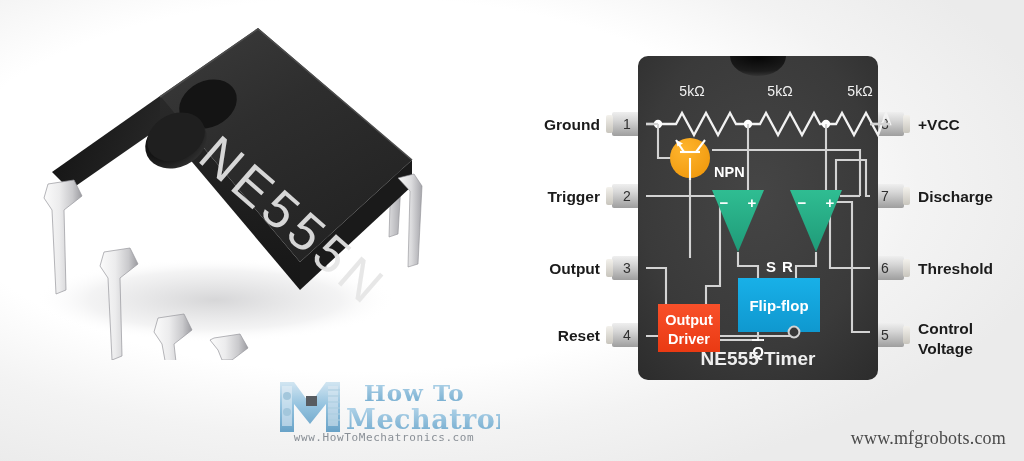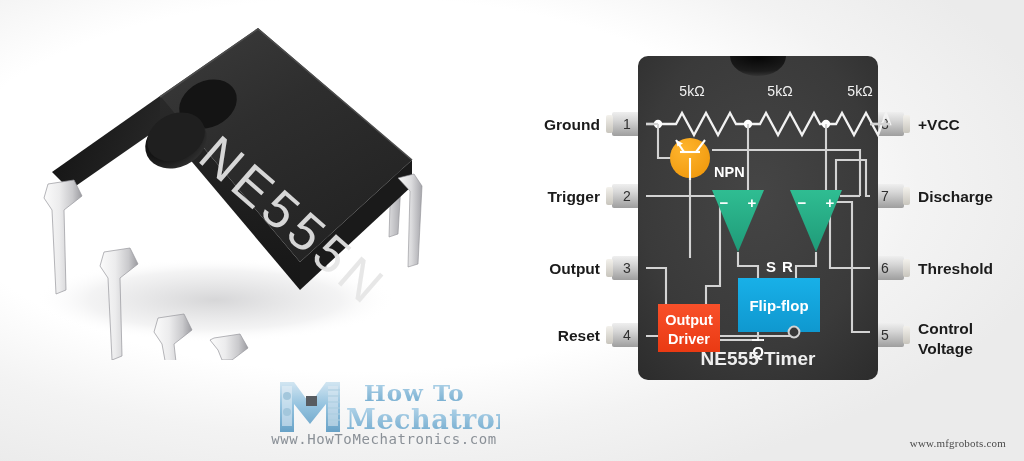--- a/index.html
+++ b/index.html
@@ -17,28 +17,28 @@
   
   #photo{position:absolute;left:0;top:0;width:440px;height:360px;}
   #photo svg{display:block;}
 
   
   #logo{position:absolute;left:268px;top:374px;width:232px;height:78px;}
   .logo-url{
     position:absolute;left:0;top:57px;width:232px;
     text-align:center;
     font-family:"DejaVu Sans Mono", monospace;
-    font-size:14px;letter-spacing:.6px;color:#8a9097;white-space:nowrap;
+    font-size:11px;letter-spacing:.6px;color:#8a9097;white-space:nowrap;
   }
 
   
   #watermark{
     position:absolute;right:18px;bottom:12px;
     font-family:"Liberation Serif", serif;
-    font-size:11px;color:#4a4a4a;letter-spacing:.2px;
+    font-size:18px;color:#4a4a4a;letter-spacing:.2px;
   }
 
   
   #diagram{position:absolute;left:530px;top:40px;width:494px;height:360px;}
   #diagram svg{display:block;}
 
   .pin-num{font-family:"Liberation Sans",sans-serif;font-size:14px;fill:#2f2f2f;font-weight:400;}
   .side-label{font-family:"Liberation Sans",sans-serif;font-size:15.5px;fill:#1b1b1b;font-weight:bold;}
   .res-label{font-family:"Liberation Sans",sans-serif;font-size:14px;fill:#f2f2f2;}
   .in-label{font-family:"Liberation Sans",sans-serif;font-size:14.5px;fill:#ffffff;font-weight:bold;}

